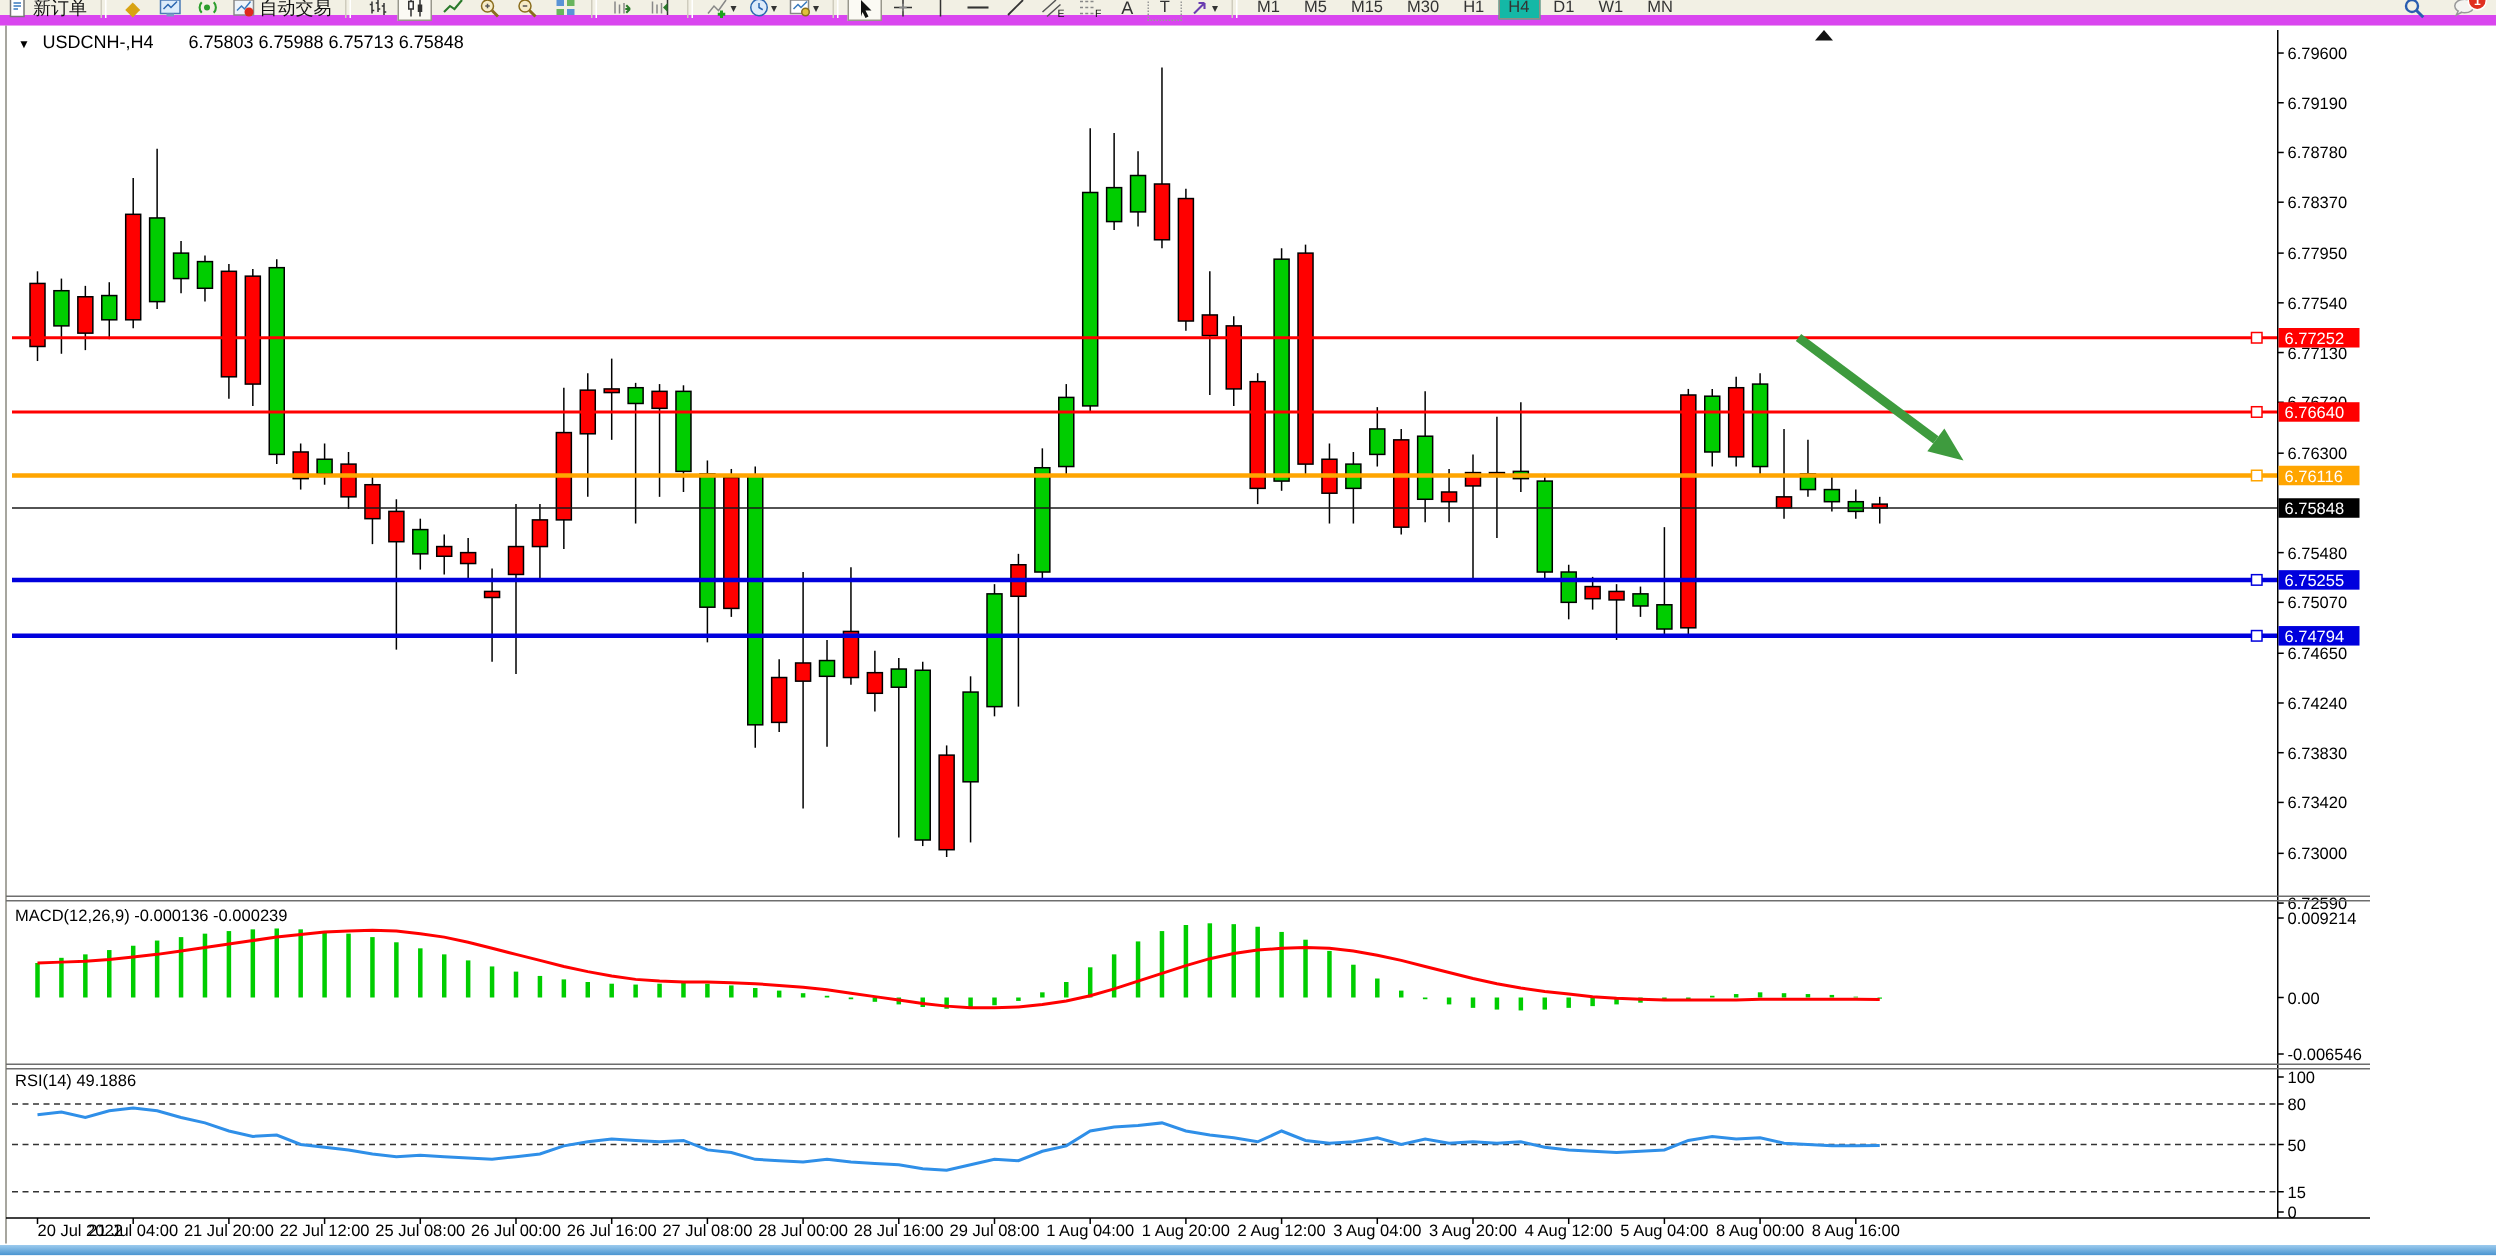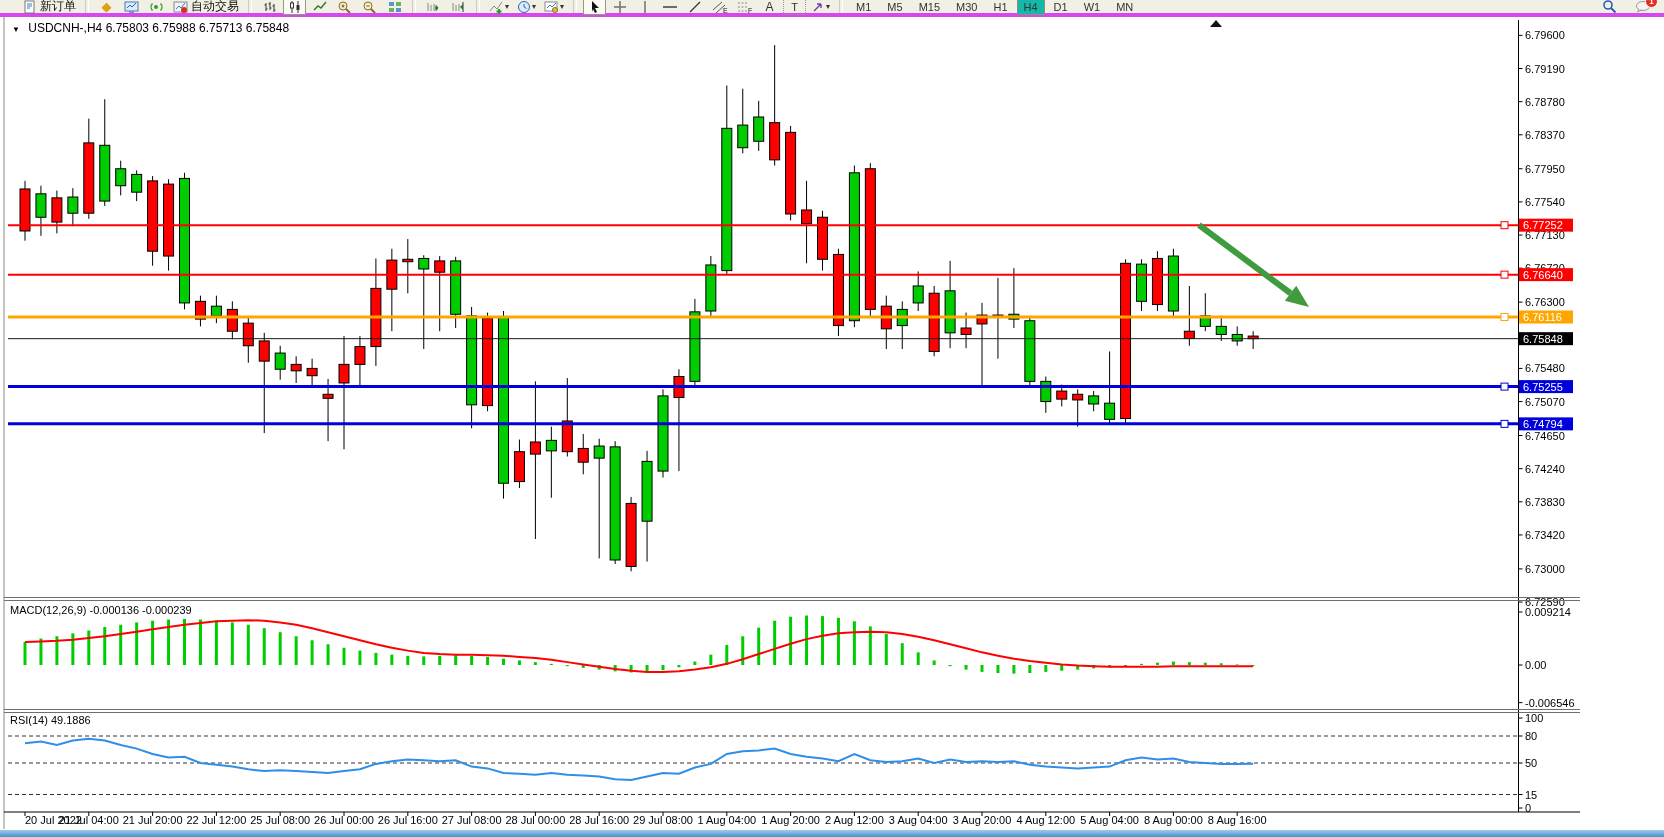--- a/index.html
+++ b/index.html
@@ -1,19 +1,19 @@
 <!DOCTYPE html>
 <html><head>
 <meta charset="utf-8">
 <style>
   html,body{margin:0;padding:0;background:#fff;font-family:"Liberation Sans",sans-serif;}
   #app{position:relative;width:1664px;height:837px;overflow:hidden;background:#fff;}
   
   #toolbar{position:absolute;left:0;top:0;width:1664px;height:17px;background:#f2f0e4;
-    border-bottom:4px solid #d946ef;display:flex;align-items:center;gap:2px;padding-left:20px;box-sizing:border-box;}
+    border-bottom:7px solid #d946ef;display:flex;align-items:center;gap:2px;padding-left:2px;box-sizing:border-box;}
   .tbtn{display:inline-flex;align-items:center;justify-content:center;height:15px;min-width:17px;
     padding:0 2px;border:1px solid transparent;color:#222;font-size:12px;cursor:default;}
   .tbtn.pressed{border:1px solid #98978b;background:#fbfaf4;}
   .tsep{width:2px;height:13px;border-left:1px solid #cfccbd;border-right:1px solid #ffffff;margin:0 4px;}
   .tlabel{font-size:12px;color:#111;margin-left:3px;white-space:nowrap;}
   .tf-btn{font-size:11px;color:#333;padding:0 6px;height:14px;line-height:14px;border:1px solid transparent;}
   .tf-btn.active{border:1px solid #8f8e82;background:#14b8a6;}
   .caret{font-size:8px;color:#333;margin-left:1px;}
   .gold-diamond{color:#d8a312;font-size:13px;}
   #toolbar-right{margin-left:auto;display:flex;align-items:center;gap:10px;padding-right:10px;}
@@ -214,21 +214,21 @@
             <path d="M4 9l-1.5 3 4-2" fill="#f4f4f0" stroke="#999"></path>
           </svg>
         <span class="badge">1</span>
       </span>
     </div>
   </div>
 
   <div id="title-row">
     <span class="dd">▼</span>
     <span>USDCNH-,H4</span>
-    <span style="margin-left:0;">6.75803 6.75988 6.75713 6.75848</span>
+    <span style="margin-left:20px;">6.75803 6.75988 6.75713 6.75848</span>
   </div>
 
   <svg id="chart-svg" width="1664" height="837">
       <line x1="4" y1="17" x2="4" y2="829" stroke="#8a897f"></line>
       <line x1="25" y1="180.86993006993492" x2="25" y2="240.69090909091065" stroke="#000000" stroke-width="1"></line>
       <rect x="20" y="188.95384615384648" width="10" height="42.03636363636599" fill="#ff0000" stroke="#000000" stroke-width="1"></rect>
       <line x1="40.95" y1="185.72027972028042" x2="40.95" y2="235.84055944055797" stroke="#000000" stroke-width="1"></line>
       <rect x="35.95" y="193.80419580419917" width="10" height="23.443356643352132" fill="#00cd00" stroke="#000000" stroke-width="1"></rect>
       <line x1="56.9" y1="190.5706293706331" x2="56.9" y2="233.4153846153888" stroke="#000000" stroke-width="1"></line>
       <rect x="51.9" y="197.84615384615495" width="10" height="24.251748251749035" fill="#ff0000" stroke="#000000" stroke-width="1"></rect>

